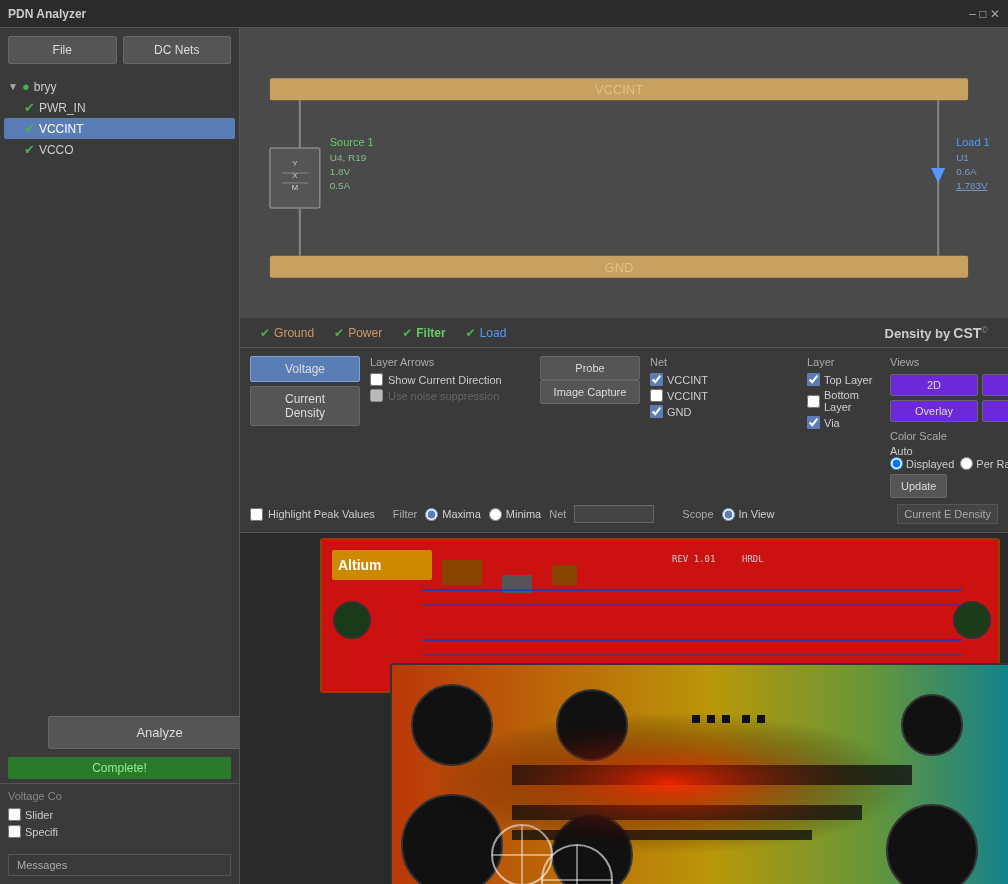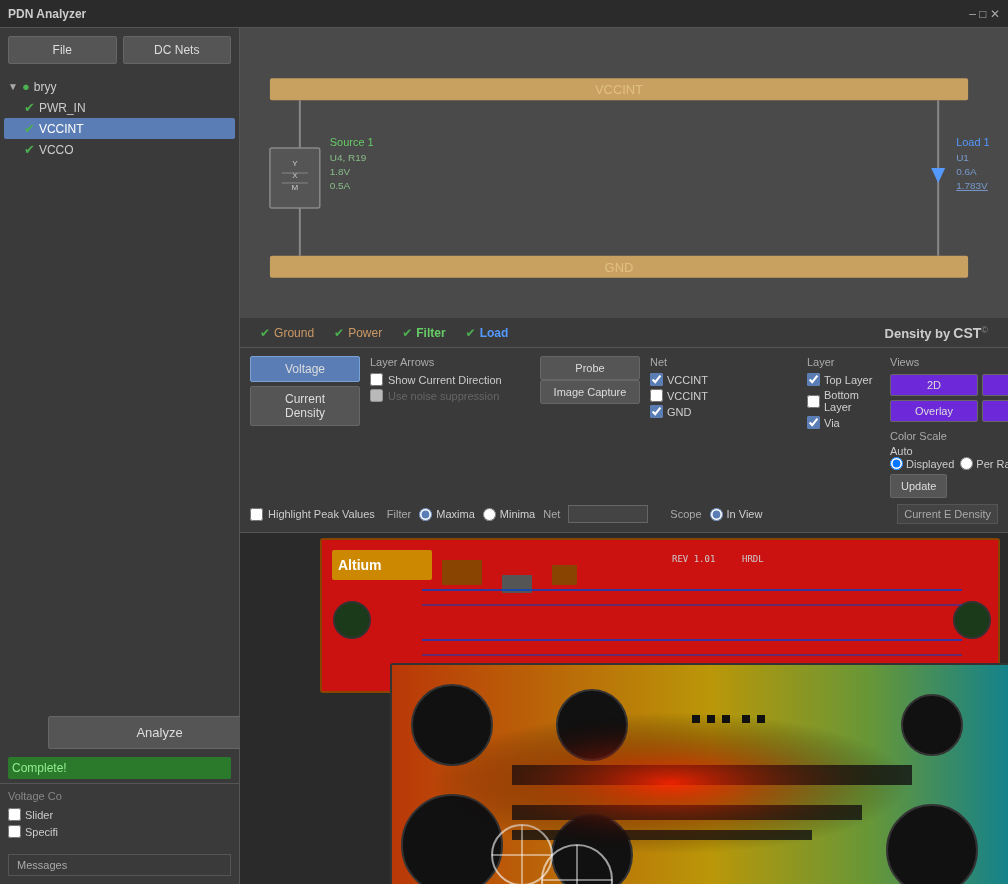--- a/index.html
+++ b/index.html
@@ -81,20 +81,21 @@
       font-size: 13px;
       cursor: pointer;
       border-radius: 2px;
       text-align: center;
       margin-left: 40px;
     }
 
     .complete-bar {
       background: #2b7a2b;
       color: #90ee90;
+      text-align: center;
       padding: 4px;
       font-size: 12px;
       margin: 0 8px 4px 8px;
       border-radius: 2px;
     }
 
     
     .right-content {
       flex: 1;
       display: flex;
@@ -132,21 +133,21 @@
       align-items: center;
       gap: 4px;
       font-size: 12px;
     }
     .legend-check { color: #888; }
     .legend-check.active { color: #4caf50; }
     .legend-label { color: #bbb; }
     .legend-label.ground { color: #cc9966; }
     .legend-label.power { color: #cc9966; }
     .legend-label.source { color: #66cc66; font-weight: bold; }
-    .legend-label.load { color: #5599ff; font-weight: bold; }
+    .legend-label.load { color: #5599ff; font-weight: normal; }
     .powered-by {
       margin-left: auto;
       color: #888;
       font-size: 11px;
     }
     .powered-by span { color: #ccc; font-size: 13px; font-weight: bold; }
 
     
     .controls-panel {
       background: #3a3a3a;
@@ -246,21 +247,21 @@
       color: #ddd;
       padding: 4px 8px;
       font-size: 11px;
       cursor: pointer;
       border-radius: 2px;
       text-align: center;
     }
 
     .controls-row2 {
       display: flex;
-      gap: 2px;
+      gap: 8px;
       align-items: center;
       margin-top: 6px;
     }
 
     .highlight-row {
       display: flex;
       align-items: center;
       gap: 5px;
       font-size: 11px;
       color: #ccc;

